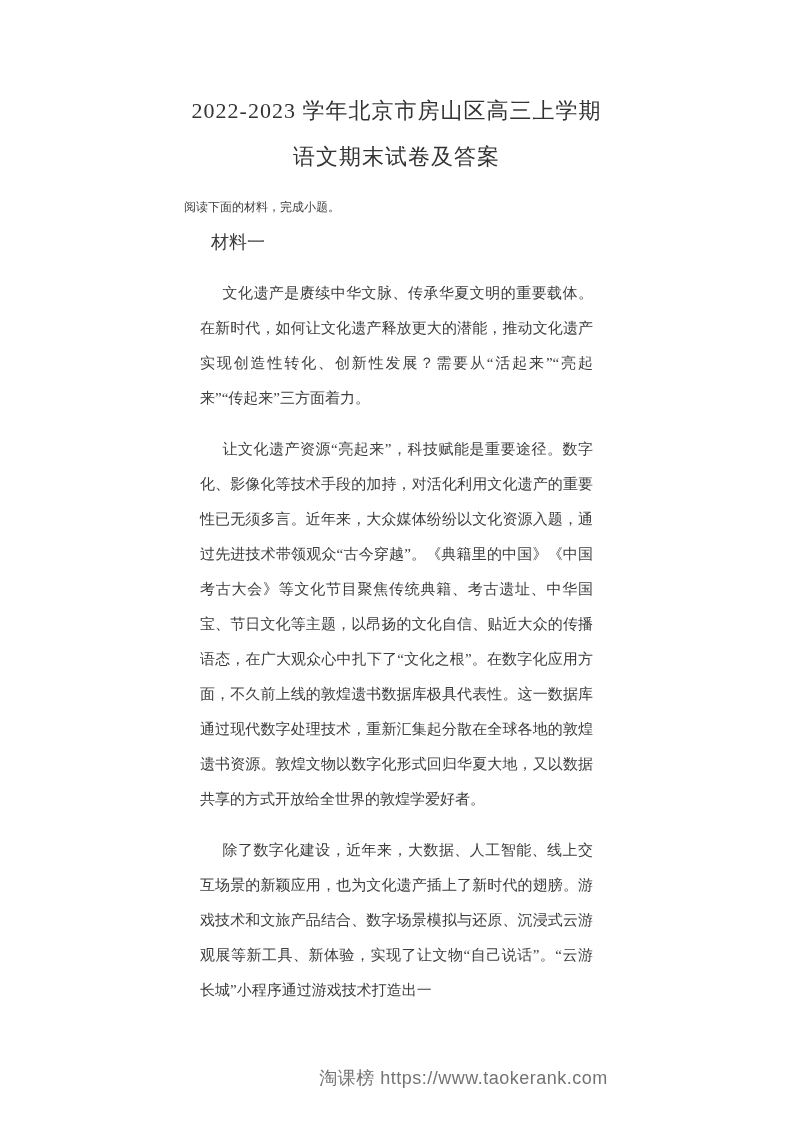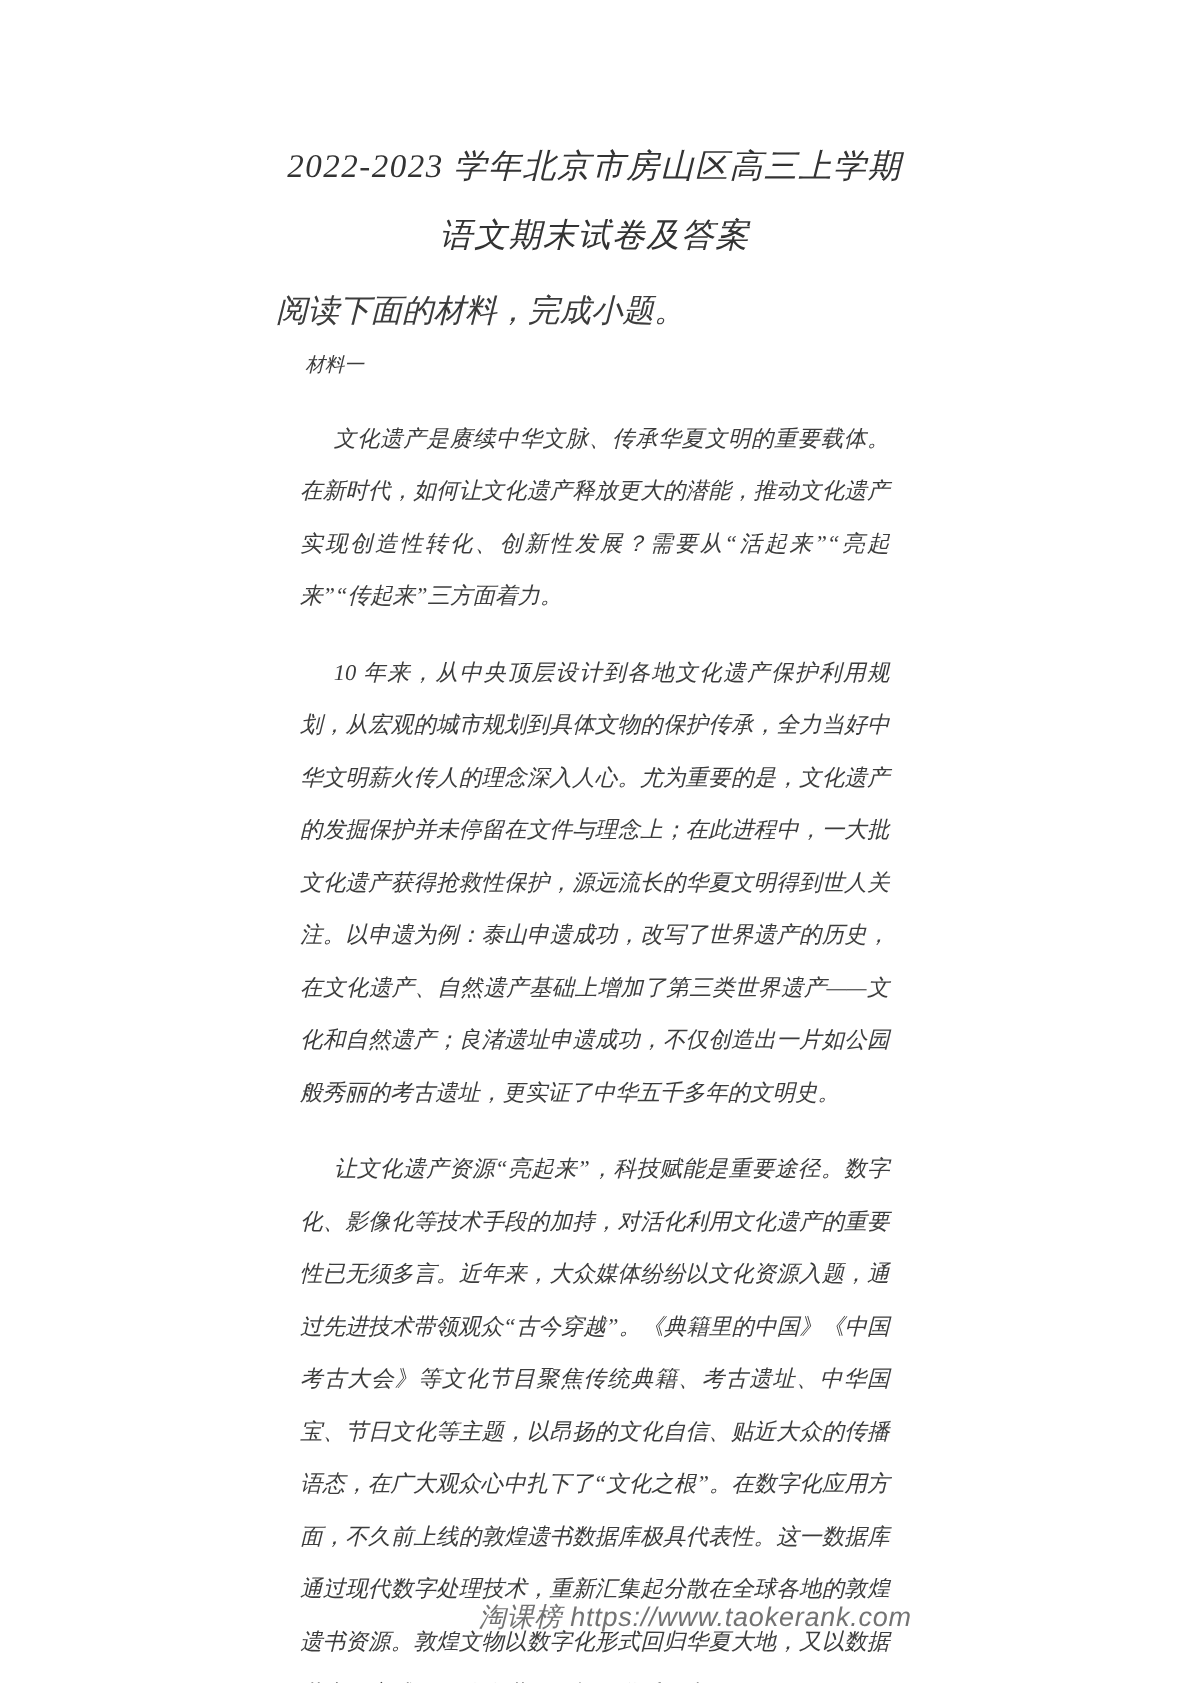--- a/index.html
+++ b/index.html
@@ -11,40 +11,39 @@
     position: relative;
     width: 659px;
     height: 1122px;
     margin: 0 auto;
     background: #ffffff;
     box-sizing: border-box;
     padding: 0 117px;
     overflow: hidden;
     font-family: "Liberation Serif", "DejaVu Serif", serif;
     color: #3c3c3c;
-    font-style: italic;
   }
   .title {
     margin: 88px 0 0 0;
     font-size: 22px;
     font-weight: normal;
     line-height: 46px;
     text-align: center;
     color: #333333;
     letter-spacing: 1px;
   }
   .intro {
     margin: 10px 0 0 0;
-    font-size: 21px;
+    font-size: 12px;
     line-height: 35px;
     text-align: justify;
   }
   .material-label {
     margin: 0;
-    font-size: 13px;
+    font-size: 18px;
     line-height: 35px;
     text-indent: 1.5em;
   }
   .para {
     margin: 16px;
     font-size: 15px;
     line-height: 35px;
     text-align: justify;
     text-indent: 1.5em;
   }
@@ -66,20 +65,19 @@
 <div class="page">
   <h1 class="title">2022-2023 学年北京市房山区高三上学期语文期末试卷及答案</h1>
 
   <p class="intro">阅读下面的材料，完成小题。</p>
 
   <p class="material-label">材料一</p>
 
   <p class="para">文化遗产是赓续中华文脉、传承华夏文明的重要载体。在新时代，如何让文化遗产释放更大的潜能，推动文化遗产实现创造性转化、创新性发展？需要从“活起来”“亮起来”“传起来”三方面着力。</p>
 
 
-  <p class="para">10 年来，从中央顶层设计到各地文化遗产保护利用规划，从宏观的城市规划到具体文物的保护传承，全力当好中华文明薪火传人的理念深入人心。尤为重要的是，文化遗产的发掘保护并未停留在文件与理念上；在此进程中，一大批文化遗产获得抢救性保护，源远流长的华夏文明得到世人关注。以申遗为例：泰山申遗成功，改写了世界遗产的历史，在文化遗产、自然遗产基础上增加了第三类世界遗产——文化和自然遗产；良渚遗址申遗成功，不仅创造出一片如公园般秀丽的考古遗址，更实证了中华五千多年的文明史。</p>
 
   <p class="para">让文化遗产资源“亮起来”，科技赋能是重要途径。数字化、影像化等技术手段的加持，对活化利用文化遗产的重要性已无须多言。近年来，大众媒体纷纷以文化资源入题，通过先进技术带领观众“古今穿越”。《典籍里的中国》《中国考古大会》等文化节目聚焦传统典籍、考古遗址、中华国宝、节日文化等主题，以昂扬的文化自信、贴近大众的传播语态，在广大观众心中扎下了“文化之根”。在数字化应用方面，不久前上线的敦煌遗书数据库极具代表性。这一数据库通过现代数字处理技术，重新汇集起分散在全球各地的敦煌遗书资源。敦煌文物以数字化形式回归华夏大地，又以数据共享的方式开放给全世界的敦煌学爱好者。</p>
 
   <p class="para">除了数字化建设，近年来，大数据、人工智能、线上交互场景的新颖应用，也为文化遗产插上了新时代的翅膀。游戏技术和文旅产品结合、数字场景模拟与还原、沉浸式云游观展等新工具、新体验，实现了让文物“自己说话”。“云游长城”小程序通过游戏技术打造出一</p>
 
   <div class="footer">淘课榜 https://www.taokerank.com</div>
 </div>
 
 </body></html>

